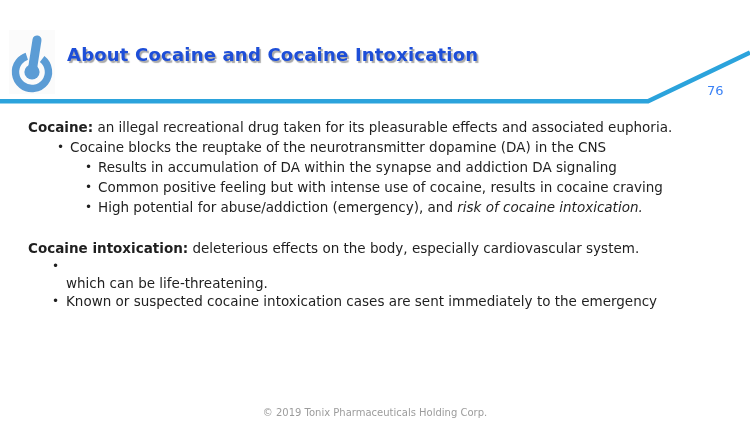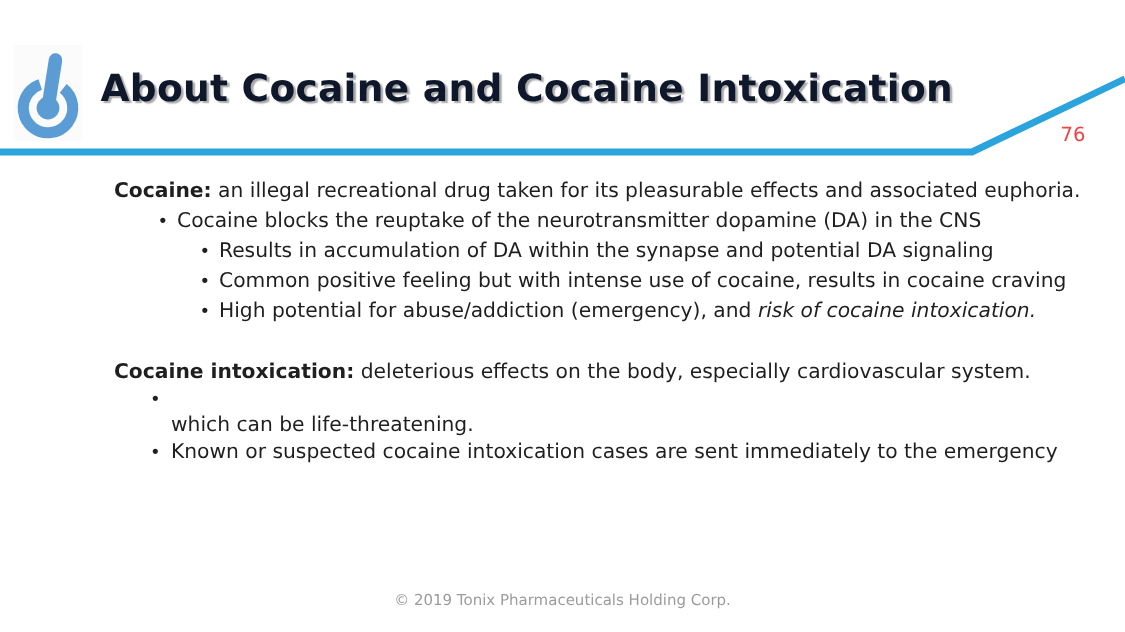--- a/index.html
+++ b/index.html
@@ -18,52 +18,52 @@
     position: absolute; top: 0; left: 0;
     pointer-events: none;
   }
   .logo-box {
     position: absolute; left: 9px; top: 30px;
     width: 46px; height: 64px;
     background: #fbfbfb;
   }
   .slide-title {
     position: absolute; left: 67px; top: 44px;
-    font-size: 25px; font-weight: bold;
-    color: #0f172a;
+    font-size: 18px; font-weight: bold;
+    color: #1d4ed8;
     letter-spacing: 0.2px;
     white-space: nowrap;
     text-shadow: 1.7px 1.7px 1px #a8a8a8;
   }
   .page-num {
     position: absolute; left: 707px; top: 83px;
-    font-size: 13px; color: #ef4444;
+    font-size: 13px; color: #3b82f6;
   }
   .content {
     position: absolute; left: 0; top: 117px;
     width: 750px;
     color: #1f1f1f;
     font-size: 13.5px;
   }
-  .line { white-space: nowrap; margin-left: 48px; }
+  .line { white-space: nowrap; }
   .b1 .line { height: 20px; line-height: 20px; }
   .lead { padding-left: 28px; }
   .bold { font-weight: bold; }
   .emph { font-style: italic; }
   .li { position: relative; }
   .l1 { padding-left: 70px; }
   .l1 .mk { position: absolute; left: 57px; font-size: 12px; }
   .l2 { padding-left: 98px; }
   .l2 .mk { position: absolute; left: 85px; font-size: 12px; }
   .b2 { margin-top: 23px; }
   .b2 .line { height: 17.6px; line-height: 17.6px; }
   .b2 .li-line { padding-left: 66px; }
   .b2 .mk { position: absolute; left: 52px; font-size: 12px; }
   .copyright {
-    position: absolute; left: 0; right: 0; bottom: 15px;
+    position: absolute; left: 0; right: 0; bottom: 3px;
     text-align: center;
     font-size: 10px;
     color: #9c9c9c;
   }
 </style>
 </head>
 <body>
 
 <div class="slide">
 
@@ -86,21 +86,21 @@
   <div class="content">
 
     <div class="b1">
       <div class="line lead">
         <span class="bold">Cocaine:</span><span> an illegal recreational drug taken for its pleasurable effects and associated euphoria.</span>
       </div>
       <div class="line li l1">
         <span class="mk">•</span><span>Cocaine blocks the reuptake of the neurotransmitter dopamine (DA) in the CNS</span>
       </div>
       <div class="line li l2">
-        <span class="mk">•</span><span>Results in accumulation of DA within the synapse and potential DA signaling</span>
+        <span class="mk">•</span><span>Results in accumulation of DA within the synapse and addiction DA signaling</span>
       </div>
       <div class="line li l2">
         <span class="mk">•</span><span>Common positive feeling but with intense use of cocaine, results in cocaine craving</span>
       </div>
       <div class="line li l2">
         <span class="mk">•</span><span>High potential for abuse/addiction (emergency), and </span><span class="emph">risk of cocaine intoxication.</span>
       </div>
     </div>
 
     <div class="b2">

